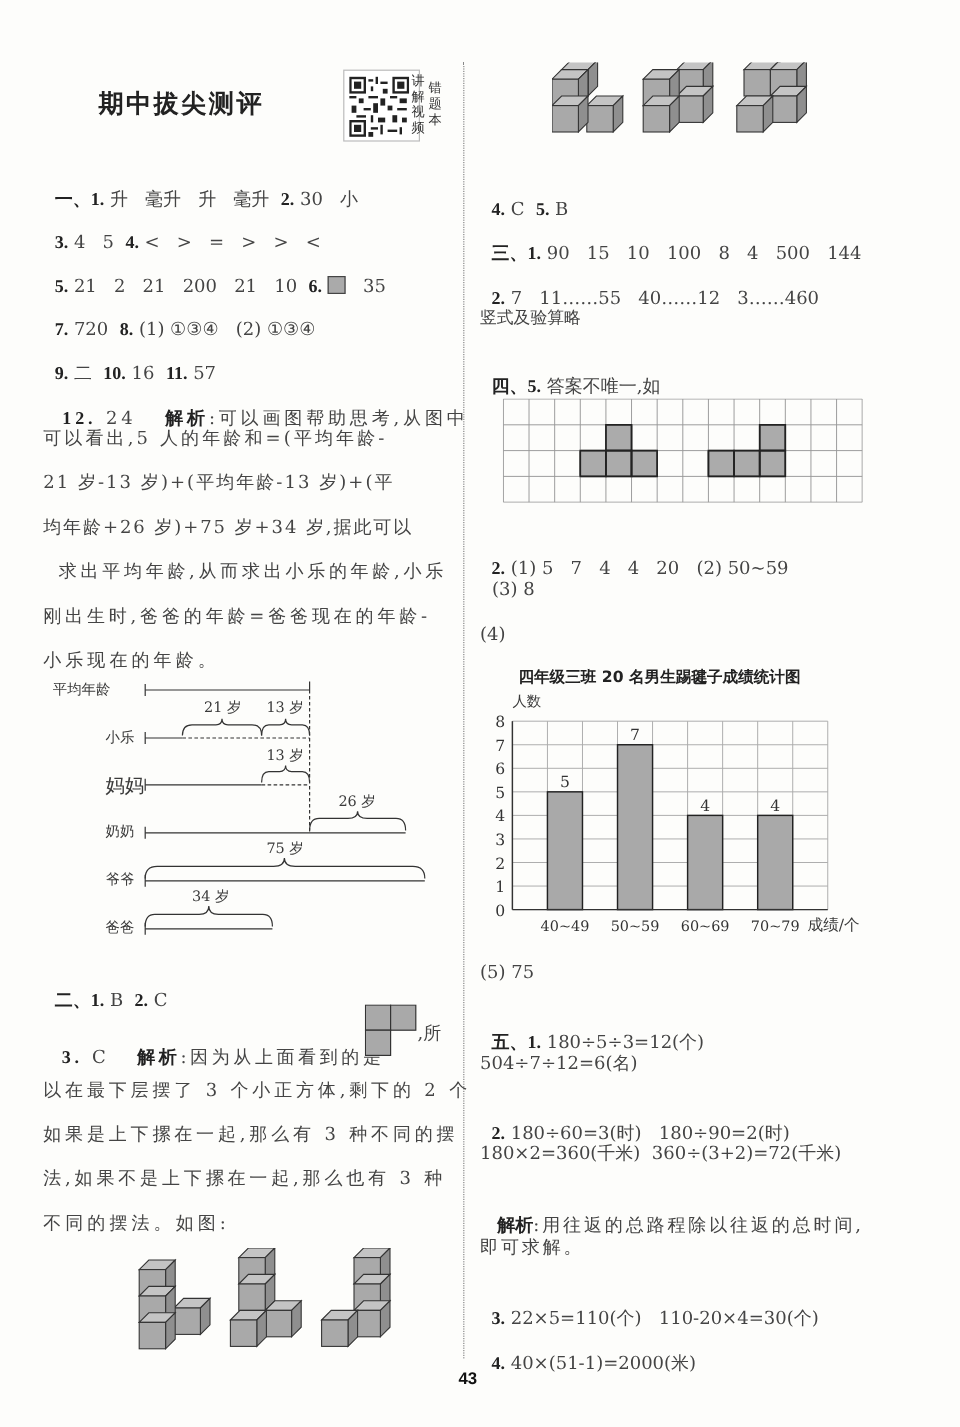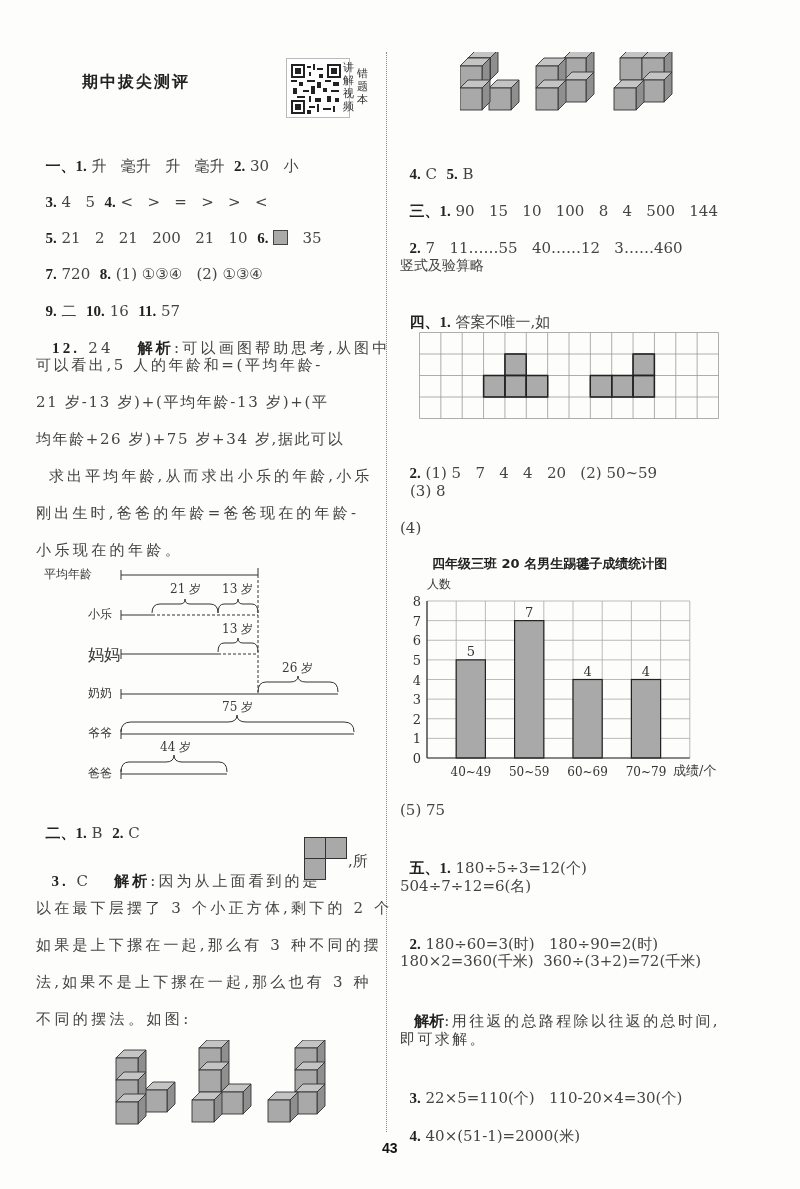--- a/index.html
+++ b/index.html
@@ -2,21 +2,21 @@
 <html><head>
 <meta charset="utf-8">
 <style>
   * { box-sizing: border-box; margin: 0; padding: 0; }
   html, body { width: 800px; height: 1189px; background: #fdfdfb; overflow: hidden; }
   body { position: relative; font-family: "DejaVu Serif", "Liberation Serif", serif; color: #3a3a3a; }
   .abs { position: absolute; }
   .line { position: absolute; font-size: 15px; white-space: pre; line-height: 20px; color: #444; }
   .line b, .bold { font-weight: bold; color: #222; font-family: "Liberation Serif", serif; }
   .heiti { font-family: "DejaVu Sans", sans-serif; font-weight: bold; color: #222; }
-  .title { left: 82px; top: 72px; font-size: 16px; letter-spacing: 2px; font-family: "DejaVu Sans", sans-serif; font-weight: bold; color: #222; }
+  .title { left: 82px; top: 72px; font-size: 21px; letter-spacing: 2px; font-family: "DejaVu Sans", sans-serif; font-weight: bold; color: #222; }
   .qrbox { left: 286px; top: 58px; width: 64px; height: 60px; border: 1px solid #bbb; background: #fff; }
   .qr { position: absolute; left: 4px; top: 4px; width: 50px; height: 52px; }
   .qrtxt1 { position: absolute; left: 56px; top: 2px; width: 12px; font-size: 11px; line-height: 13px; color: #333; }
   .qrtxt2 { position: absolute; left: 70px; top: 8px; width: 12px; font-size: 11px; line-height: 13px; color: #333; }
   .divider { left: 386px; top: 52px; width: 0; height: 1080px; border-left: 1px dotted #888; }
   .spaced { letter-spacing: 4.6px; }
   .small-sq { display: inline-block; width: 15px; height: 15px; background: #aaa; border: 1px solid #444; vertical-align: -2px; }
   .chart-title { font-size: 13px; font-family: "DejaVu Sans", sans-serif; font-weight: bold; color: #222; }
   .pagenum { left: 382px; top: 1140px; font-size: 14px; font-weight: bold; font-family: "Liberation Sans", sans-serif; color: #111; }
 </style>
@@ -135,21 +135,21 @@
   <div class="abs" style="left:48px; top:51px; font-size:12px;">小乐</div>
   <div class="abs" style="left:130px; top:26px; font-size:12px;">21 岁</div>
   <div class="abs" style="left:182px; top:26px; font-size:12px;">13 岁</div>
   <div class="abs" style="left:48px; top:90px; font-size:16px;">妈妈</div>
   <div class="abs" style="left:182px; top:66px; font-size:12px;">13 岁</div>
   <div class="abs" style="left:48px; top:130px; font-size:12px;">奶奶</div>
   <div class="abs" style="left:242px; top:105px; font-size:12px;">26 岁</div>
   <div class="abs" style="left:48px; top:170px; font-size:12px;">爷爷</div>
   <div class="abs" style="left:182px; top:144px; font-size:12px;">75 岁</div>
   <div class="abs" style="left:48px; top:210px; font-size:12px;">爸爸</div>
-  <div class="abs" style="left:120px; top:184px; font-size:12px;">44 岁</div>
+  <div class="abs" style="left:120px; top:184px; font-size:12px;">34 岁</div>
 </div>
 
 <div class="line" style="left:36px; top:803px;">
   <b class="heiti">二、1.</b><span> B  </span><b>2.</b><span> C</span>
 </div>
 <div class="line" style="left:36px; top:851px; letter-spacing:3px;">
   <b>3.</b><span> C   </span><b class="heiti">解析</b><span>:因为从上面看到的是</span>
 </div>
 <div class="abs" style="left:304px; top:837px; width:44px; height:44px;">
   <svg width="44" height="44" viewBox="0 0 44 44">
@@ -224,21 +224,21 @@
   <b>4.</b><span> C  </span><b>5.</b><span> B</span>
 </div>
 <div class="line" style="left:400px; top:181px;">
   <b class="heiti">三、1.</b><span> 90   15   10   100   8   4   500   144</span>
 </div>
 <div class="line" style="left:400px; top:218px;">
   <b>2.</b><span> 7   11……55   40……12   3……460</span>
 </div>
 <div class="line" style="left:400px; top:255px; font-family:'DejaVu Sans',sans-serif; font-size:14px;">竖式及验算略</div>
 <div class="line" style="left:400px; top:292px;">
-  <b class="heiti">四、1.</b><span> 答案不唯一,如</span>
+  <b class="heiti">四、5.</b><span> 答案不唯一,如</span>
 </div>
 
 <div class="abs" style="left:419px; top:332px; width:300px; height:87px;">
   <svg id="gridsvg" width="300" height="87" viewBox="0 0 300 87">
       <rect x="85.92857142857143" y="22" width="21.357142857142858" height="21.5" fill="#ababab" stroke="#222" stroke-width="1.3"></rect>
       <rect x="64.57142857142857" y="43.5" width="21.357142857142858" height="21.5" fill="#ababab" stroke="#222" stroke-width="1.3"></rect>
       <rect x="85.92857142857143" y="43.5" width="21.357142857142858" height="21.5" fill="#ababab" stroke="#222" stroke-width="1.3"></rect>
       <rect x="107.28571428571429" y="43.5" width="21.357142857142858" height="21.5" fill="#ababab" stroke="#222" stroke-width="1.3"></rect>
       <rect x="214.07142857142858" y="22" width="21.357142857142858" height="21.5" fill="#ababab" stroke="#222" stroke-width="1.3"></rect>
       <rect x="171.35714285714286" y="43.5" width="21.357142857142858" height="21.5" fill="#ababab" stroke="#222" stroke-width="1.3"></rect>

